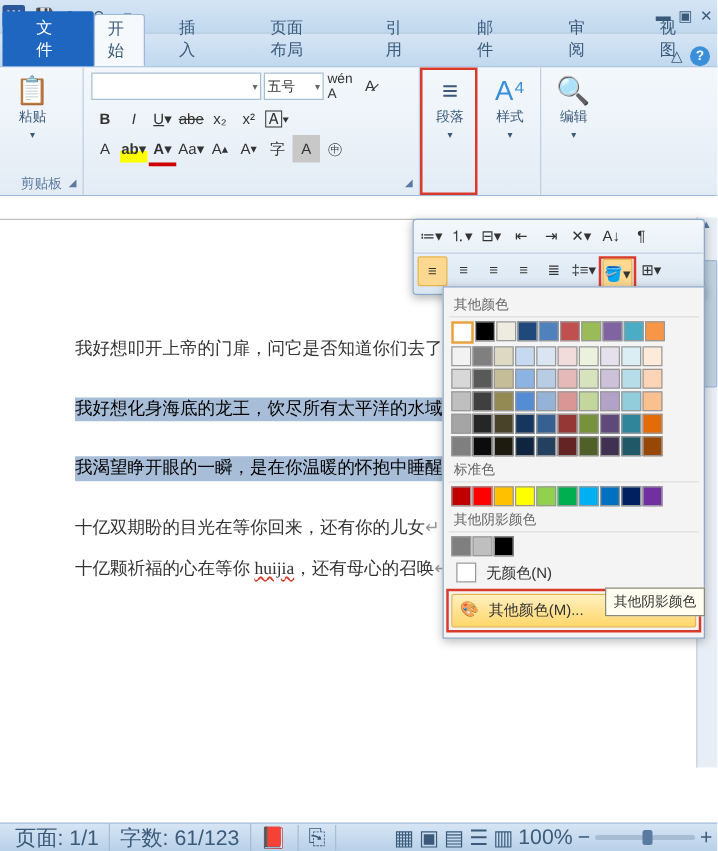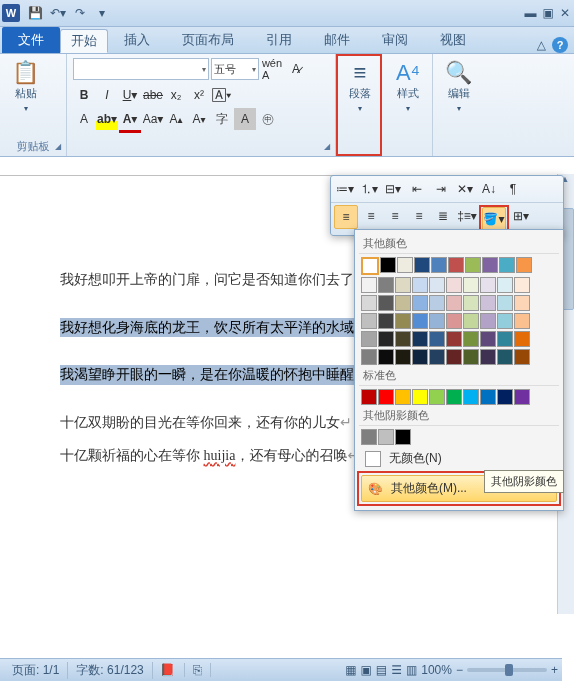--- a/index.html
+++ b/index.html
@@ -3,21 +3,21 @@
 <meta charset="utf-8">
 <style>
 body{margin:0;font-family:"Microsoft YaHei",SimSun,sans-serif;font-size:12px;background:#fff;color:#333;width:574px;height:681px;overflow:hidden;position:relative}
 .title-bar{background:linear-gradient(#d6e5f5,#c0d8ee);height:26px;display:flex;align-items:center;border-bottom:1px solid #9db9d7;position:relative}
 .word-icon{width:18px;height:18px;margin:0 2px;background:#2b579a;color:#fff;text-align:center;line-height:18px;font-weight:bold;font-size:11px;border-radius:2px}
 .qat{display:flex;gap:2px;margin-left:4px}
 .qat-btn{width:20px;height:20px;display:flex;align-items:center;justify-content:center;color:#3b5a7a}
 .title-text{position:absolute;left:50%;transform:translateX(-50%);color:#3b5a7a;font-size:12px}
 .win-controls{position:absolute;right:4px;display:flex;gap:6px;color:#3b5a7a;font-size:12px}
 .tabs{background:linear-gradient(#d6e5f5,#c0d8ee);height:26px;display:flex;align-items:flex-end;border-bottom:1px solid #9db9d7;position:relative}
-.tab{padding:4px 16px;color:#3b5a7a;cursor:pointer;font-size:13px}
+.tab{padding:4px 27px;color:#3b5a7a;cursor:pointer;font-size:13px}
 .tab.file{background:#1f66c1;color:#fff;border-radius:2px 2px 0 0;margin-left:2px}
 .tab.active{background:#f6f9fc;border:1px solid #9db9d7;border-bottom:1px solid #f6f9fc;border-radius:3px 3px 0 0}
 .tab-highlight{border:2px solid #d93a2b;padding:2px 10px}
 .tabs-right{position:absolute;right:6px;display:flex;gap:6px;align-items:center;color:#3b5a7a}
 .help-icon{width:16px;height:16px;border-radius:50%;background:#3b8fd9;color:#fff;text-align:center;line-height:16px;font-weight:bold;font-size:11px}
 .ribbon{background:linear-gradient(#f4f8fc,#e3ecf5);height:102px;border-bottom:1px solid #9db9d7;display:flex;position:relative}
 .group{border-right:1px solid #c0d0e0;padding:4px 6px 0;display:flex;flex-direction:column;position:relative}
 .group-label{position:absolute;bottom:2px;left:0;right:0;text-align:center;color:#5a7aa0;font-size:11px}
 .group-launcher{position:absolute;right:2px;bottom:2px;width:12px;height:12px;color:#5a7aa0;font-size:8px;text-align:center}
 .big-btn{width:40px;text-align:center;color:#3b5a7a;font-size:11px;padding-top:2px}
@@ -38,25 +38,25 @@
 .float-toolbar{position:absolute;right:10px;top:175px;width:232px;background:linear-gradient(#f4f8fc,#d9e6f2);border:1px solid #8aa8c7;border-radius:3px;box-shadow:0 2px 8px rgba(0,0,0,.3);z-index:10}
 .ftb-row{display:flex;padding:2px;border-bottom:1px solid #c0d0e0}
 .ftb-btn{width:22px;height:22px;display:flex;align-items:center;justify-content:center;font-size:12px;margin:0 1px;cursor:pointer}
 .ftb-btn.active{background:#fdd891;border:1px solid #e8b44d;border-radius:2px}
 .fill-highlight{border:2px solid #d93a2b;padding:0}
 .color-popup{position:absolute;right:10px;top:229px;width:200px;background:#f4f4f4;border:1px solid #8aa8c7;box-shadow:0 2px 8px rgba(0,0,0,.3);z-index:11;padding:4px}
 .cp-section{font-size:11px;color:#666;padding:2px 4px;border-bottom:1px solid #ddd;margin-bottom:2px}
 .swatch-row{display:flex;gap:1px;padding:1px 2px}
 .swatch{width:14px;height:14px;border:1px solid #999;cursor:pointer}
 .swatch.selected{border:2px solid #e8a13d}
-.cp-item{padding:4px 6px;display:flex;align-items:center;gap:8px;font-size:12px;cursor:pointer}
+.cp-item{padding:4px 6px;display:flex;align-items:flex-start;gap:8px;font-size:12px;cursor:pointer}
 .cp-item.highlighted{background:linear-gradient(#fff0c0,#ffd76b);border:1px solid #e8b44d;border-radius:2px;margin:2px}
 .cp-more-highlight{border:2px solid #d93a2b;margin:0 -2px}
 .tooltip{position:absolute;right:10px;top:470px;background:#fffef0;border:1px solid #8a8a7a;padding:3px 6px;font-size:11px;z-index:12}
-.status-bar{position:absolute;left:0;right:12px;bottom:0;height:22px;background:linear-gradient(#d6e5f5,#b8d0e8);border-top:1px solid #9db9d7;display:flex;align-items:center;font-size:12px;color:#3b5a7a;padding:0 4px}
+.status-bar{position:absolute;left:0;right:0;bottom:0;height:22px;background:linear-gradient(#d6e5f5,#b8d0e8);border-top:1px solid #9db9d7;display:flex;align-items:center;font-size:17px;color:#3b5a7a;padding:0 4px}
 .status-sec{padding:0 8px;border-right:1px solid #a7bdd4}
 .zoom{margin-left:auto;display:flex;align-items:center;gap:4px}
 .zoom-slider{width:80px;height:4px;background:#a7bdd4;position:relative;border-radius:2px}
 .zoom-thumb{width:8px;height:12px;background:#5a7aa0;position:absolute;left:38px;top:-4px;border-radius:2px}
 .watermark{position:absolute;right:12px;bottom:28px;font-size:18px;font-weight:bold;font-style:italic;z-index:1}
 .watermark .w{color:#2b579a;font-size:26px}
 .watermark .rest{color:#3b8fd9}
 .watermark .cn{color:#e87b1f}
 .watermark .url{display:block;font-size:10px;color:#999;font-style:normal;font-weight:normal;text-align:right}
 .scrollbar-v{position:absolute;right:0;top:174px;width:16px;height:440px;background:#e8eef5;border-left:1px solid #c0d0e0}

